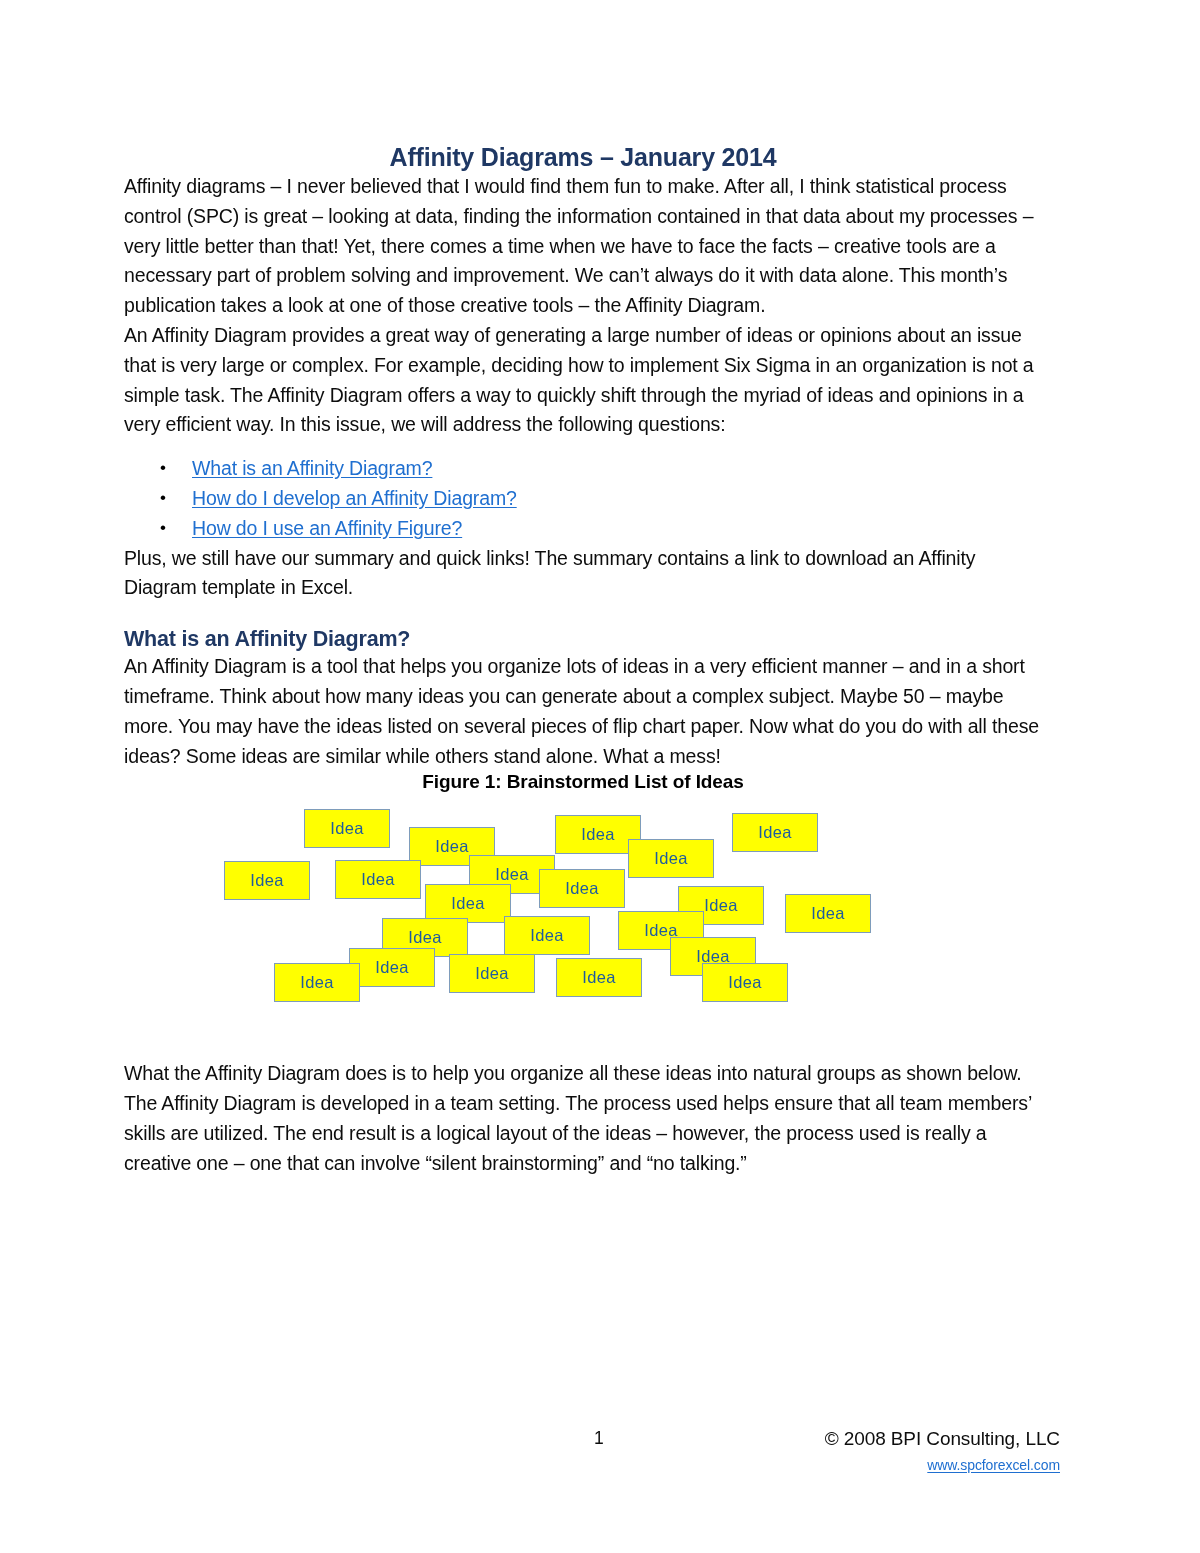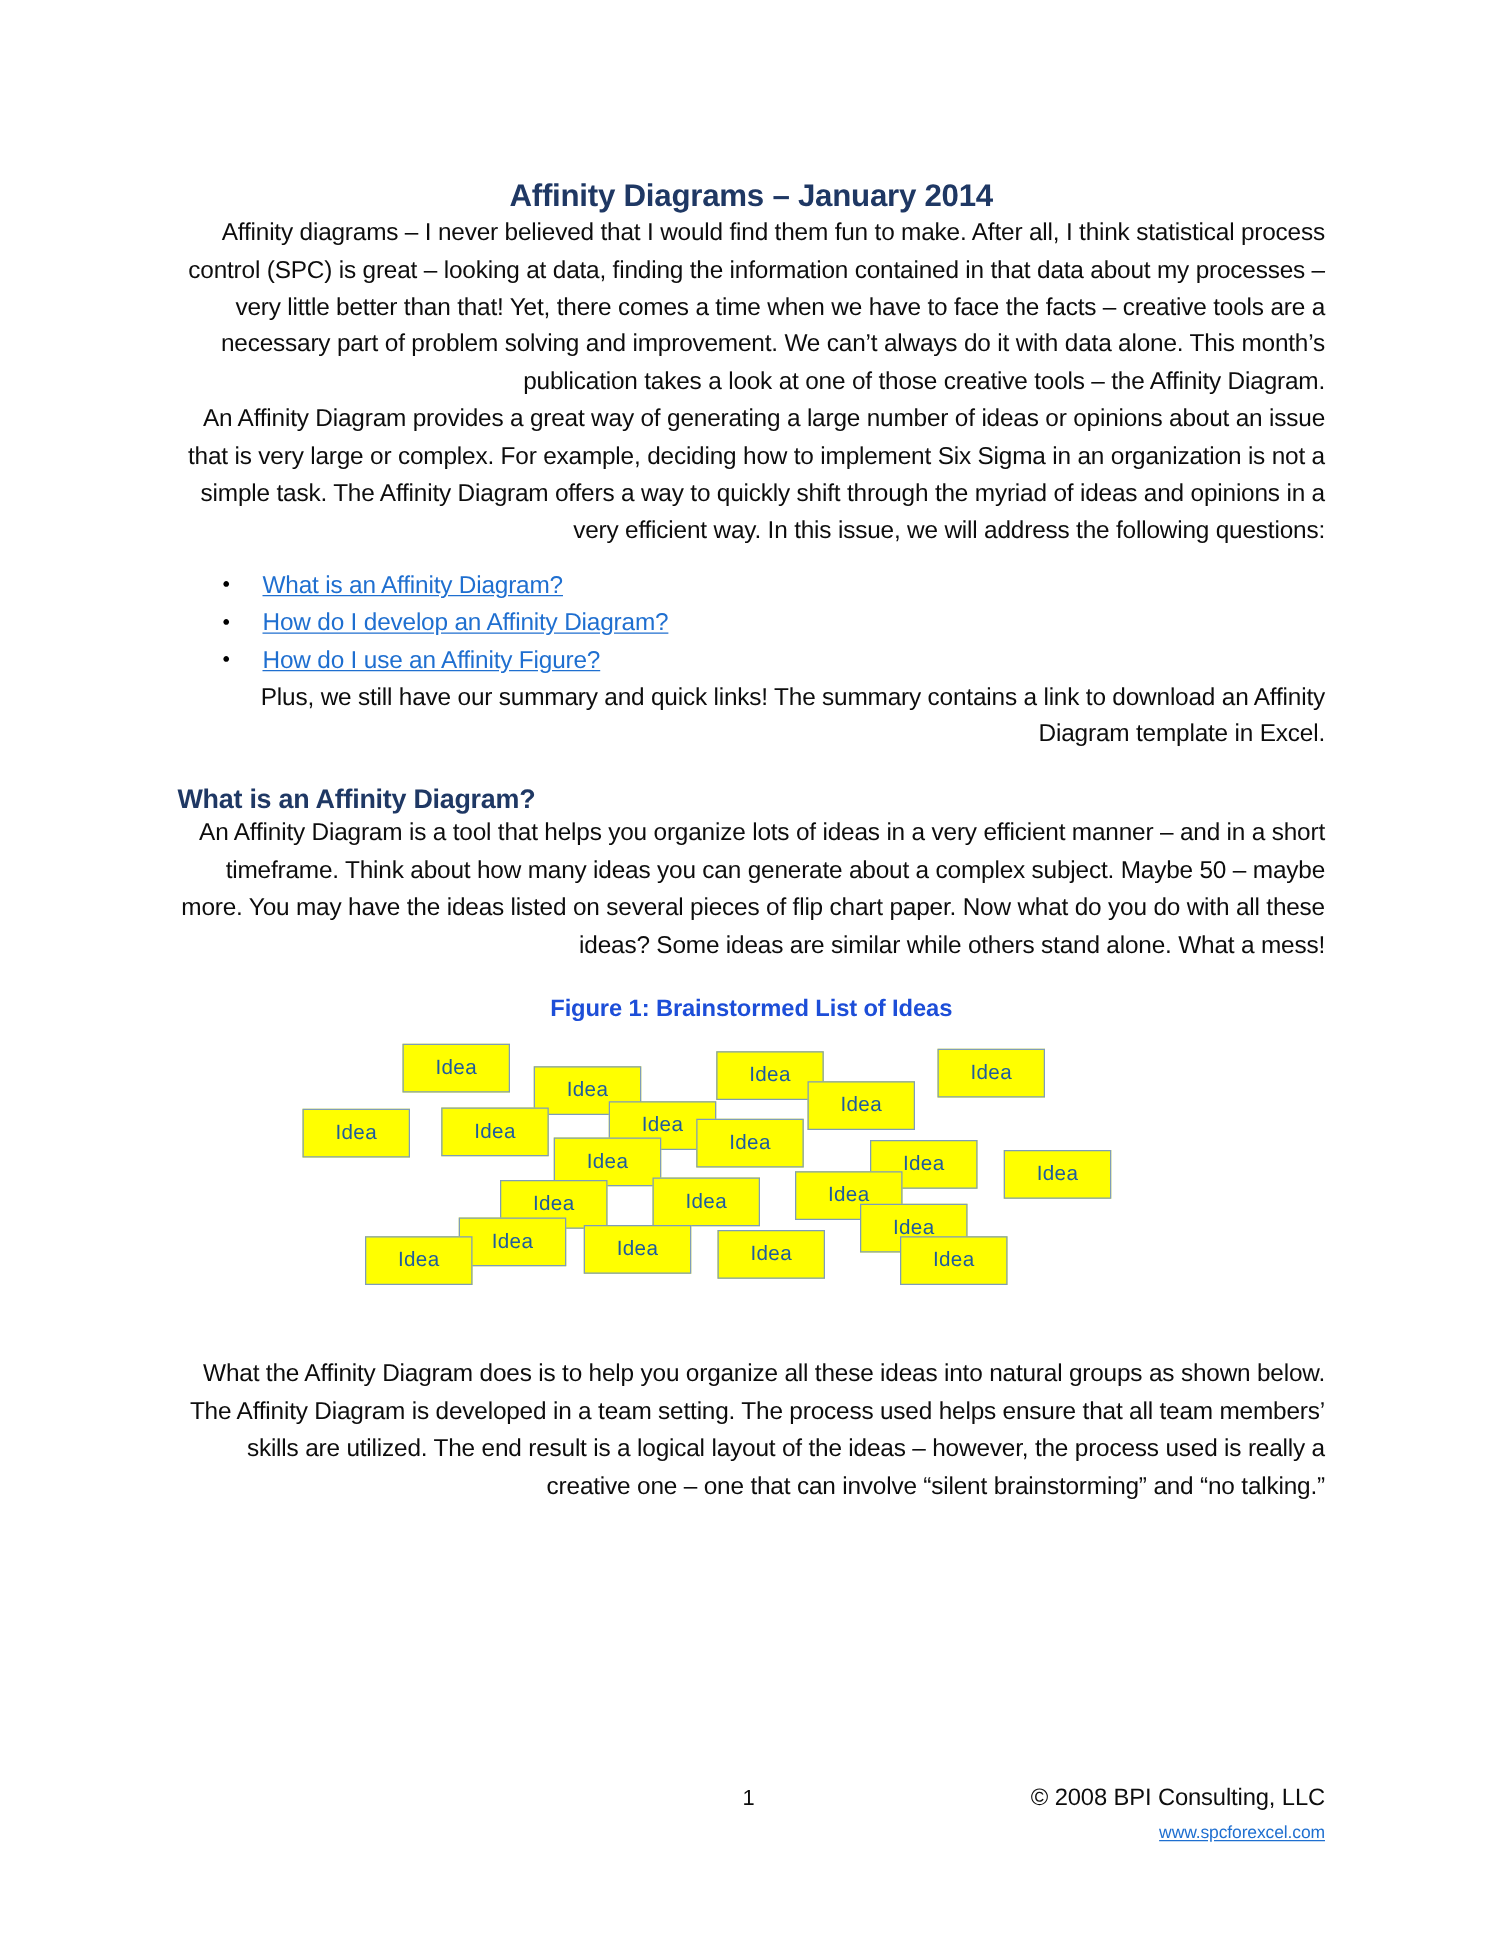--- a/index.html
+++ b/index.html
@@ -15,39 +15,39 @@
   .page {
     position: relative;
     width: 1200px;
     height: 1553px;
     background: #ffffff;
     overflow: hidden;
     box-sizing: border-box;
   }
   .content {
     position: absolute;
-    left: 142px;
+    left: 124px;
     top: 0;
     width: 918px;
   }
   .doc-title {
     text-align: center;
     font-size: 25px;
     font-weight: bold;
     color: #1F3864;
     letter-spacing: -0.2px;
     margin: 0;
     padding-top: 143px;
   }
   p.body-text {
     font-size: 19.5px;
     line-height: 29.8px;
     color: #0d0d0d;
     margin: 0;
-    text-align: right;
+    text-align: left;
     letter-spacing: -0.15px;
   }
   .gap-para { margin-top: 25px; }
   .first-para { margin-top: 44px; }
 
   ul.link-list {
     list-style: none;
     margin: 14px 0 0 0;
     padding: 0;
   }
@@ -78,22 +78,21 @@
     font-weight: bold;
     color: #1F3864;
     margin: 24px 0 0 0;
     letter-spacing: -0.2px;
   }
 
   .figure-caption {
     text-align: center;
     font-size: 19px;
     font-weight: bold;
-    color: #1d4ed8;
-    margin-top: 26px;
+    color: #000000;
     letter-spacing: -0.1px;
   }
 
   
   .figure-area {
     position: relative;
     width: 918px;
     height: 258px;
     margin-top: 8px;
   }

